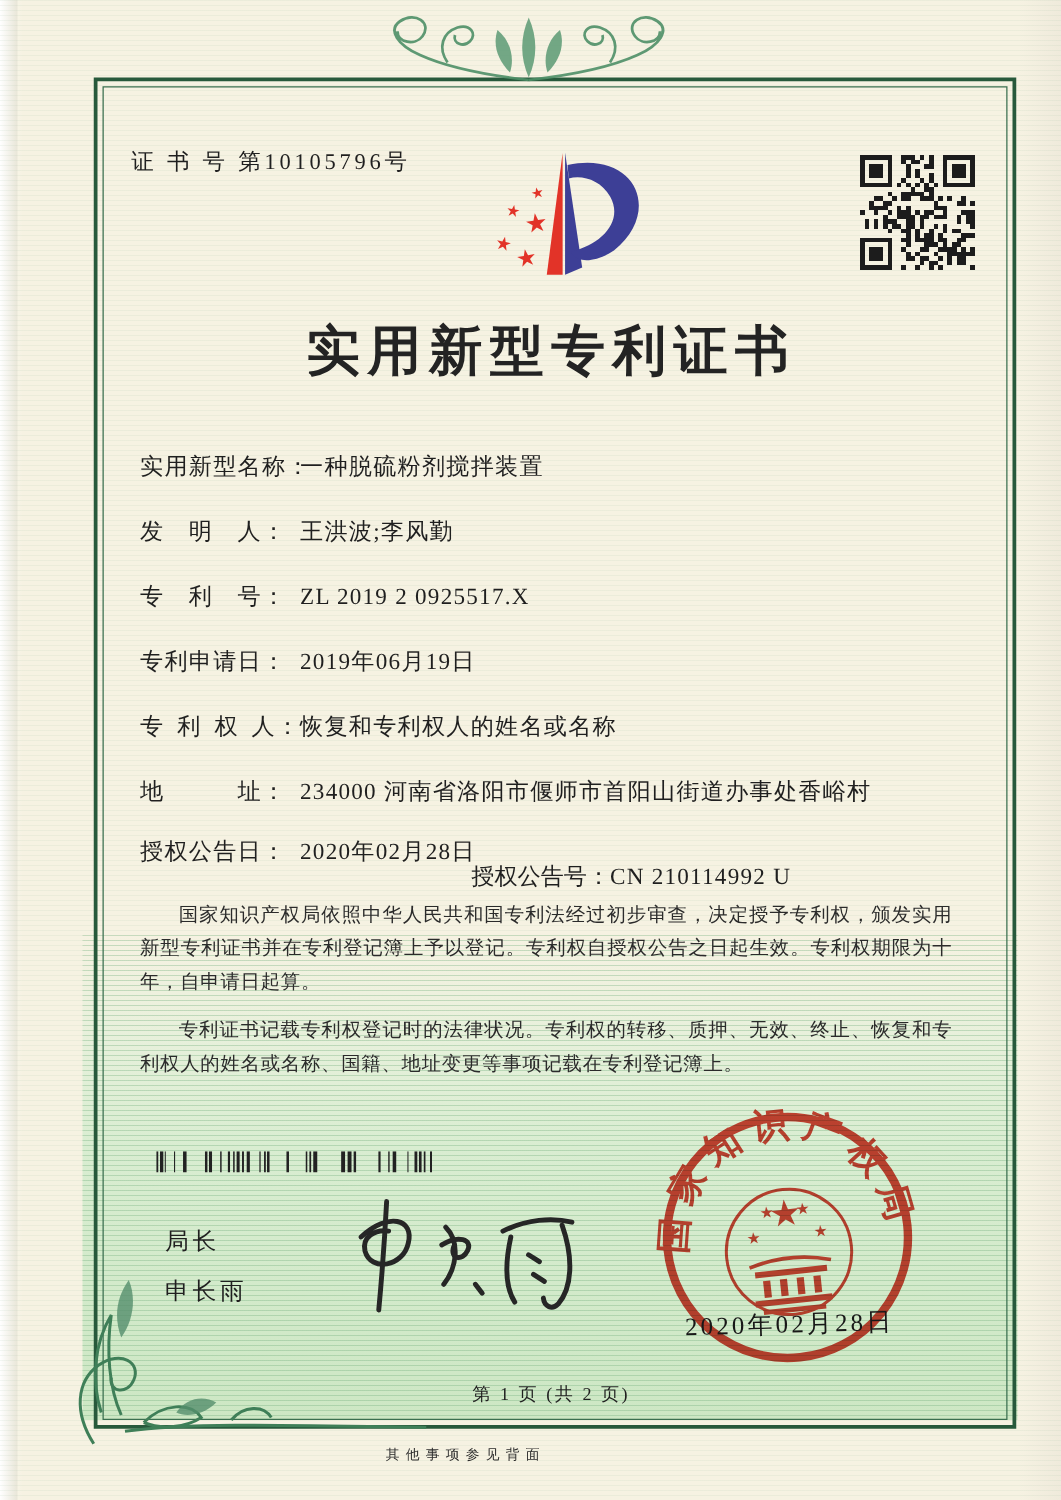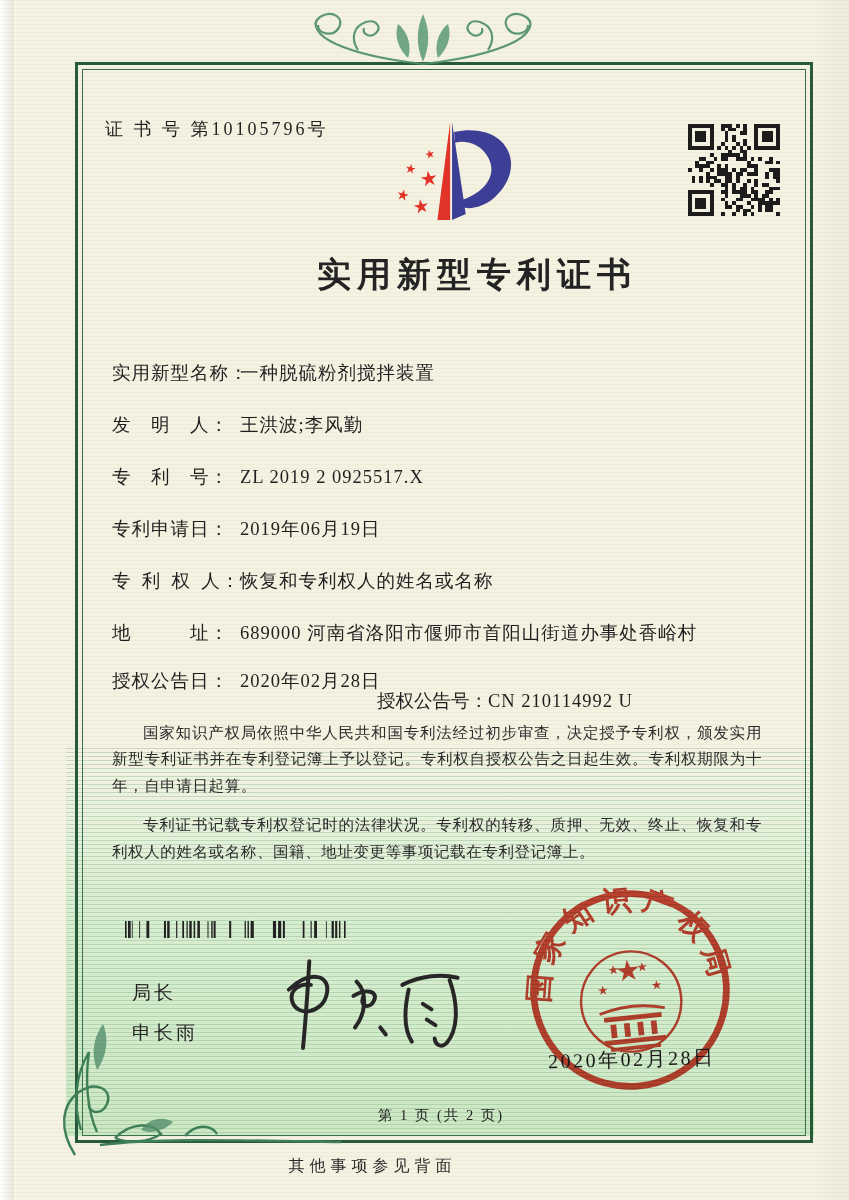--- a/index.html
+++ b/index.html
@@ -24,42 +24,42 @@
     background:repeating-linear-gradient(180deg, rgba(110,175,120,.30) 0 1px, transparent 1px 4px);}
   
   .frame{position:absolute; left:75px; top:62px; width:732px; height:1075px;
     border:3px solid #27593b; z-index:2; pointer-events:none;}
   .frame .inner{position:absolute; inset:4px; border:1px solid #3a6f4f;}
   .ornament{position:absolute; z-index:3; pointer-events:none;}
   .cert-no{position:absolute; left:105px; top:117px; font-size:18px; letter-spacing:3px; z-index:4;}
   .logo{position:absolute; left:372px; top:110px; width:166px; height:128px; z-index:4;}
   .qr{position:absolute; left:688px; top:124px; width:92px; height:92px; z-index:4;}
   .title{position:absolute; left:75px; top:252px; width:732px; text-align:center;
-    font-size:34px; font-weight:bold; letter-spacing:6px; color:#232323; z-index:4;padding-left:36px;}
+    font-size:43px; font-weight:bold; letter-spacing:6px; color:#232323; z-index:4;}
   .row{position:absolute; left:112px; font-size:18.5px; z-index:4; white-space:nowrap;}
   .row .lbl{display:inline-block; width:128px; letter-spacing:1px;}
   .row .val{letter-spacing:1px;}
   .row-0{top:360px}.row-1{top:412px}.row-2{top:464px}.row-3{top:516px}.row-4{top:568px}.row-5{top:620px}
   .row-grant{top:668px; width:680px;}
   .grant-no{position:absolute; left:265px; top:0; white-space:nowrap;margin-top:20px;}
   .para{position:absolute; left:112px; width:650px; font-size:15.5px; line-height:26.5px;
     text-indent:2em; letter-spacing:.6px; color:#2b2b2b; text-align:justify; z-index:4;}
   .para-1{top:704px;} .para-2{top:784px;margin-top:28px;}
   .barcode{position:absolute; left:125px; top:921px; width:222px; height:17px; z-index:4;}
   .signer-title{position:absolute; left:132px; top:980px; font-size:19px; letter-spacing:3px; z-index:4;}
   .signer-name{position:absolute; left:132px; top:1020px; font-size:19px; letter-spacing:3px; z-index:4;}
   .signature{position:absolute; left:262px; top:948px; width:205px; height:110px; z-index:4;}
   .seal{position:absolute; left:524px; top:884px; width:212px; height:212px; z-index:5;
     mix-blend-mode:multiply; opacity:.94; transform:rotate(-6deg);}
   .seal-date{position:absolute; left:548px; top:1046px; font-size:20px; letter-spacing:2.5px;
     color:#181818; z-index:6; transform:rotate(-1.5deg); white-space:nowrap;}
   .page-number{position:absolute; left:75px; top:1106px; width:732px; text-align:center;
     font-size:14.5px; letter-spacing:2px; z-index:4;}
   .back-note{position:absolute; left:0; top:1156px; width:745px; text-align:center;
-    font-size:16px; letter-spacing:5px; color:#2b2b2b; z-index:4;}
+    font-size:11px; letter-spacing:5px; color:#2b2b2b; z-index:4;}
 </style>
 </head>
 <body>
 
 <div class="page">
   <div class="scan-edge-left"></div>
   <div class="green-zone"></div>
 
   <svg class="ornament" style="left:258px;top:0;width:330px;height:70px" viewBox="0 0 330 70">
     <g stroke="#4e8f68" fill="none" stroke-width="2.2" opacity="0.9">
@@ -403,21 +403,21 @@
   <div class="row row-2">
     <span class="lbl">专　利　号：</span><span class="val">ZL 2019 2 0925517.X</span>
   </div>
   <div class="row row-3">
     <span class="lbl">专利申请日：</span><span class="val">2019年06月19日</span>
   </div>
   <div class="row row-4">
     <span class="lbl">专 利 权 人：</span><span class="val">恢复和专利权人的姓名或名称</span>
   </div>
   <div class="row row-5">
-    <span class="lbl">地　　　址：</span><span class="val">689000 河南省洛阳市偃师市首阳山街道办事处香峪村</span>
+    <span class="lbl">地　　　址：</span><span class="val">234000 河南省洛阳市偃师市首阳山街道办事处香峪村</span>
   </div>
   <div class="row row-grant">
     <span><span class="lbl">授权公告日：</span><span class="val">2020年02月28日</span></span>
     <span class="grant-no"><span>授权公告号：</span><span class="val">CN 210114992 U</span></span>
   </div>
 
   <p class="para para-1">国家知识产权局依照中华人民共和国专利法经过初步审查，决定授予专利权，颁发实用新型专利证书并在专利登记簿上予以登记。专利权自授权公告之日起生效。专利权期限为十年，自申请日起算。</p>
   <p class="para para-2">专利证书记载专利权登记时的法律状况。专利权的转移、质押、无效、终止、恢复和专利权人的姓名或名称、国籍、地址变更等事项记载在专利登记簿上。</p>
 
   <svg class="barcode" id="barcode" viewBox="0 0 222 17" preserveAspectRatio="none">

